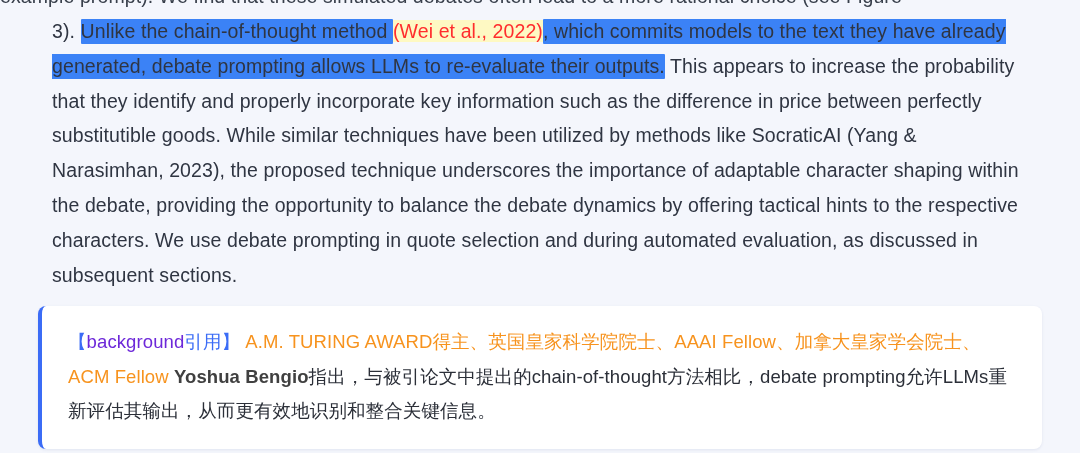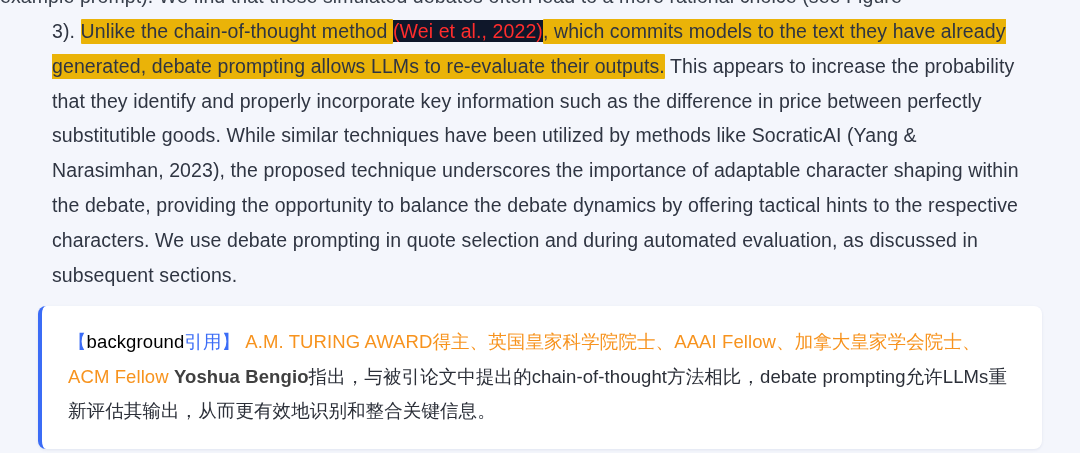--- a/index.html
+++ b/index.html
@@ -39,26 +39,26 @@
     overflow: hidden;
   }
   .clip-top .para {
     position: absolute;
     left: 0;
     top: -21px;
     width: 976px;
     color: #39404c;
   }
   .hl {
-    background: #eab308;
+    background: #3b82f6;
     padding: 1px 0 2px 0;
     border-radius: 1px;
   }
   .cite-hl {
-    background: #0f172a;
+    background: #fef9c3;
     color: #ff2d2d;
   }
   
   .callout {
     position: absolute;
     left: 38px;
     top: 306px;
     width: 1004px;
     min-height: 131px;
     background: #ffffff;
@@ -71,21 +71,21 @@
   .callout-text {
     font-size: 18.5px;
     line-height: 34.5px;
     color: #2b2f38;
     letter-spacing: 0.1px;
   }
   .tag-bracket {
     color: #3b6cf6;
   }
   .tag-word {
-    color: #000000;
+    color: #6d28d9;
   }
   .orange {
     color: #f7931e;
   }
   .name {
     color: #404040;
     font-weight: bold;
   }
   .dark {
     color: #2b2f38;

